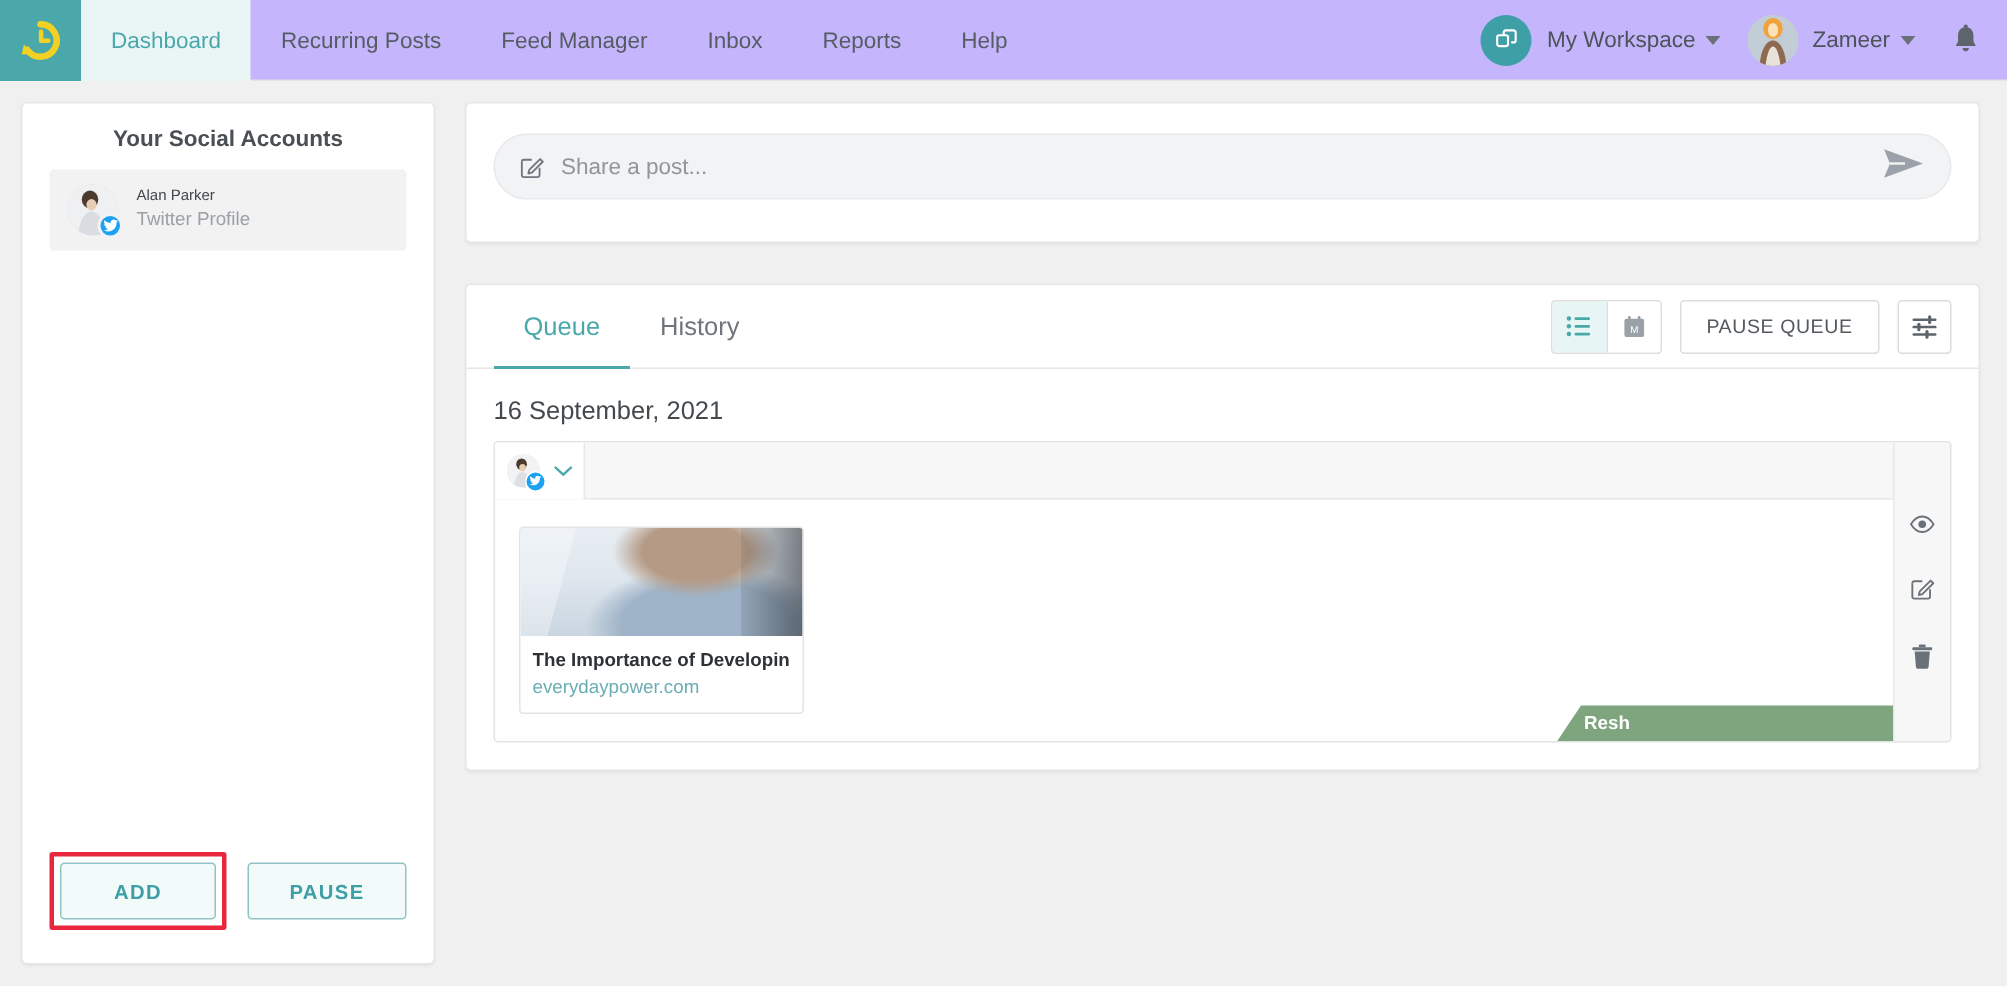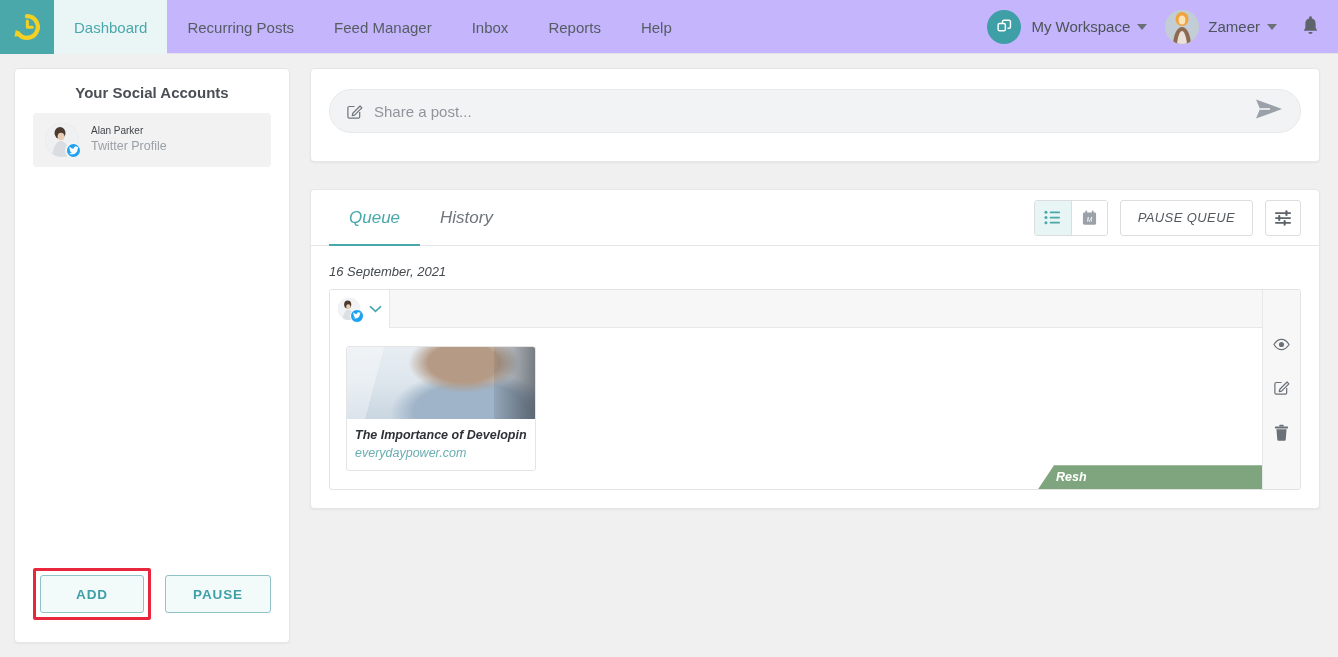--- a/index.html
+++ b/index.html
@@ -115,21 +115,21 @@
   }
   .share-card { padding: 20px 18px 28px; }
   .share-input {
     height: 44px; background: #f2f3f5; border: 1px solid #e8e9eb;
     border-radius: 22px; display: flex; align-items: center;
     padding: 0 16px; cursor: text;
   }
   .share-placeholder { font-size: 15px; color: #8f959b; margin-left: 11px; }
   .send-icon { margin-left: auto; }
 
-  .queue-card { padding: 0; flex: 0 0 auto; font-style: italic; }
+  .queue-card { padding: 0; flex: 0 0 auto; }
   .tabs-row {
     display: flex; align-items: center;
     border-bottom: 1px solid #e6e6e6;
     padding: 0 18px; height: 56px; position: relative;
   }
   .tab {
     font-size: 17px; color: #6f757b; padding: 0 20px; height: 56px;
     display: flex; align-items: center; cursor: pointer;
   }
   .tab.active { color: #4aa8ab; box-shadow: inset 0 -2px 0 #4aa8ab; }
@@ -149,21 +149,21 @@
     background: #fff; color: #53595f; font-size: 13px; letter-spacing: .4px;
     display: flex; align-items: center; cursor: pointer;
     font-family: "Liberation Sans", sans-serif;
   }
   .filter-btn {
     width: 36px; height: 36px; border: 1px solid #ddd; border-radius: 3px;
     background: #fff; display: flex; align-items: center; justify-content: center;
     cursor: pointer;
   }
   .date-label {
-    font-size: 13px; color: #44494e; padding: 18px 18px 10px;
+    font-size: 17px; color: #44494e; padding: 18px 18px 10px;
   }
 
   
   .post-wrap { padding: 0 18px 18px; }
   .post {
     border: 1px solid #e3e3e3; border-radius: 3px; overflow: hidden;
     display: flex; background: #fff;
   }
   .post-main { flex: 1; min-width: 0; }
   .post-head {

